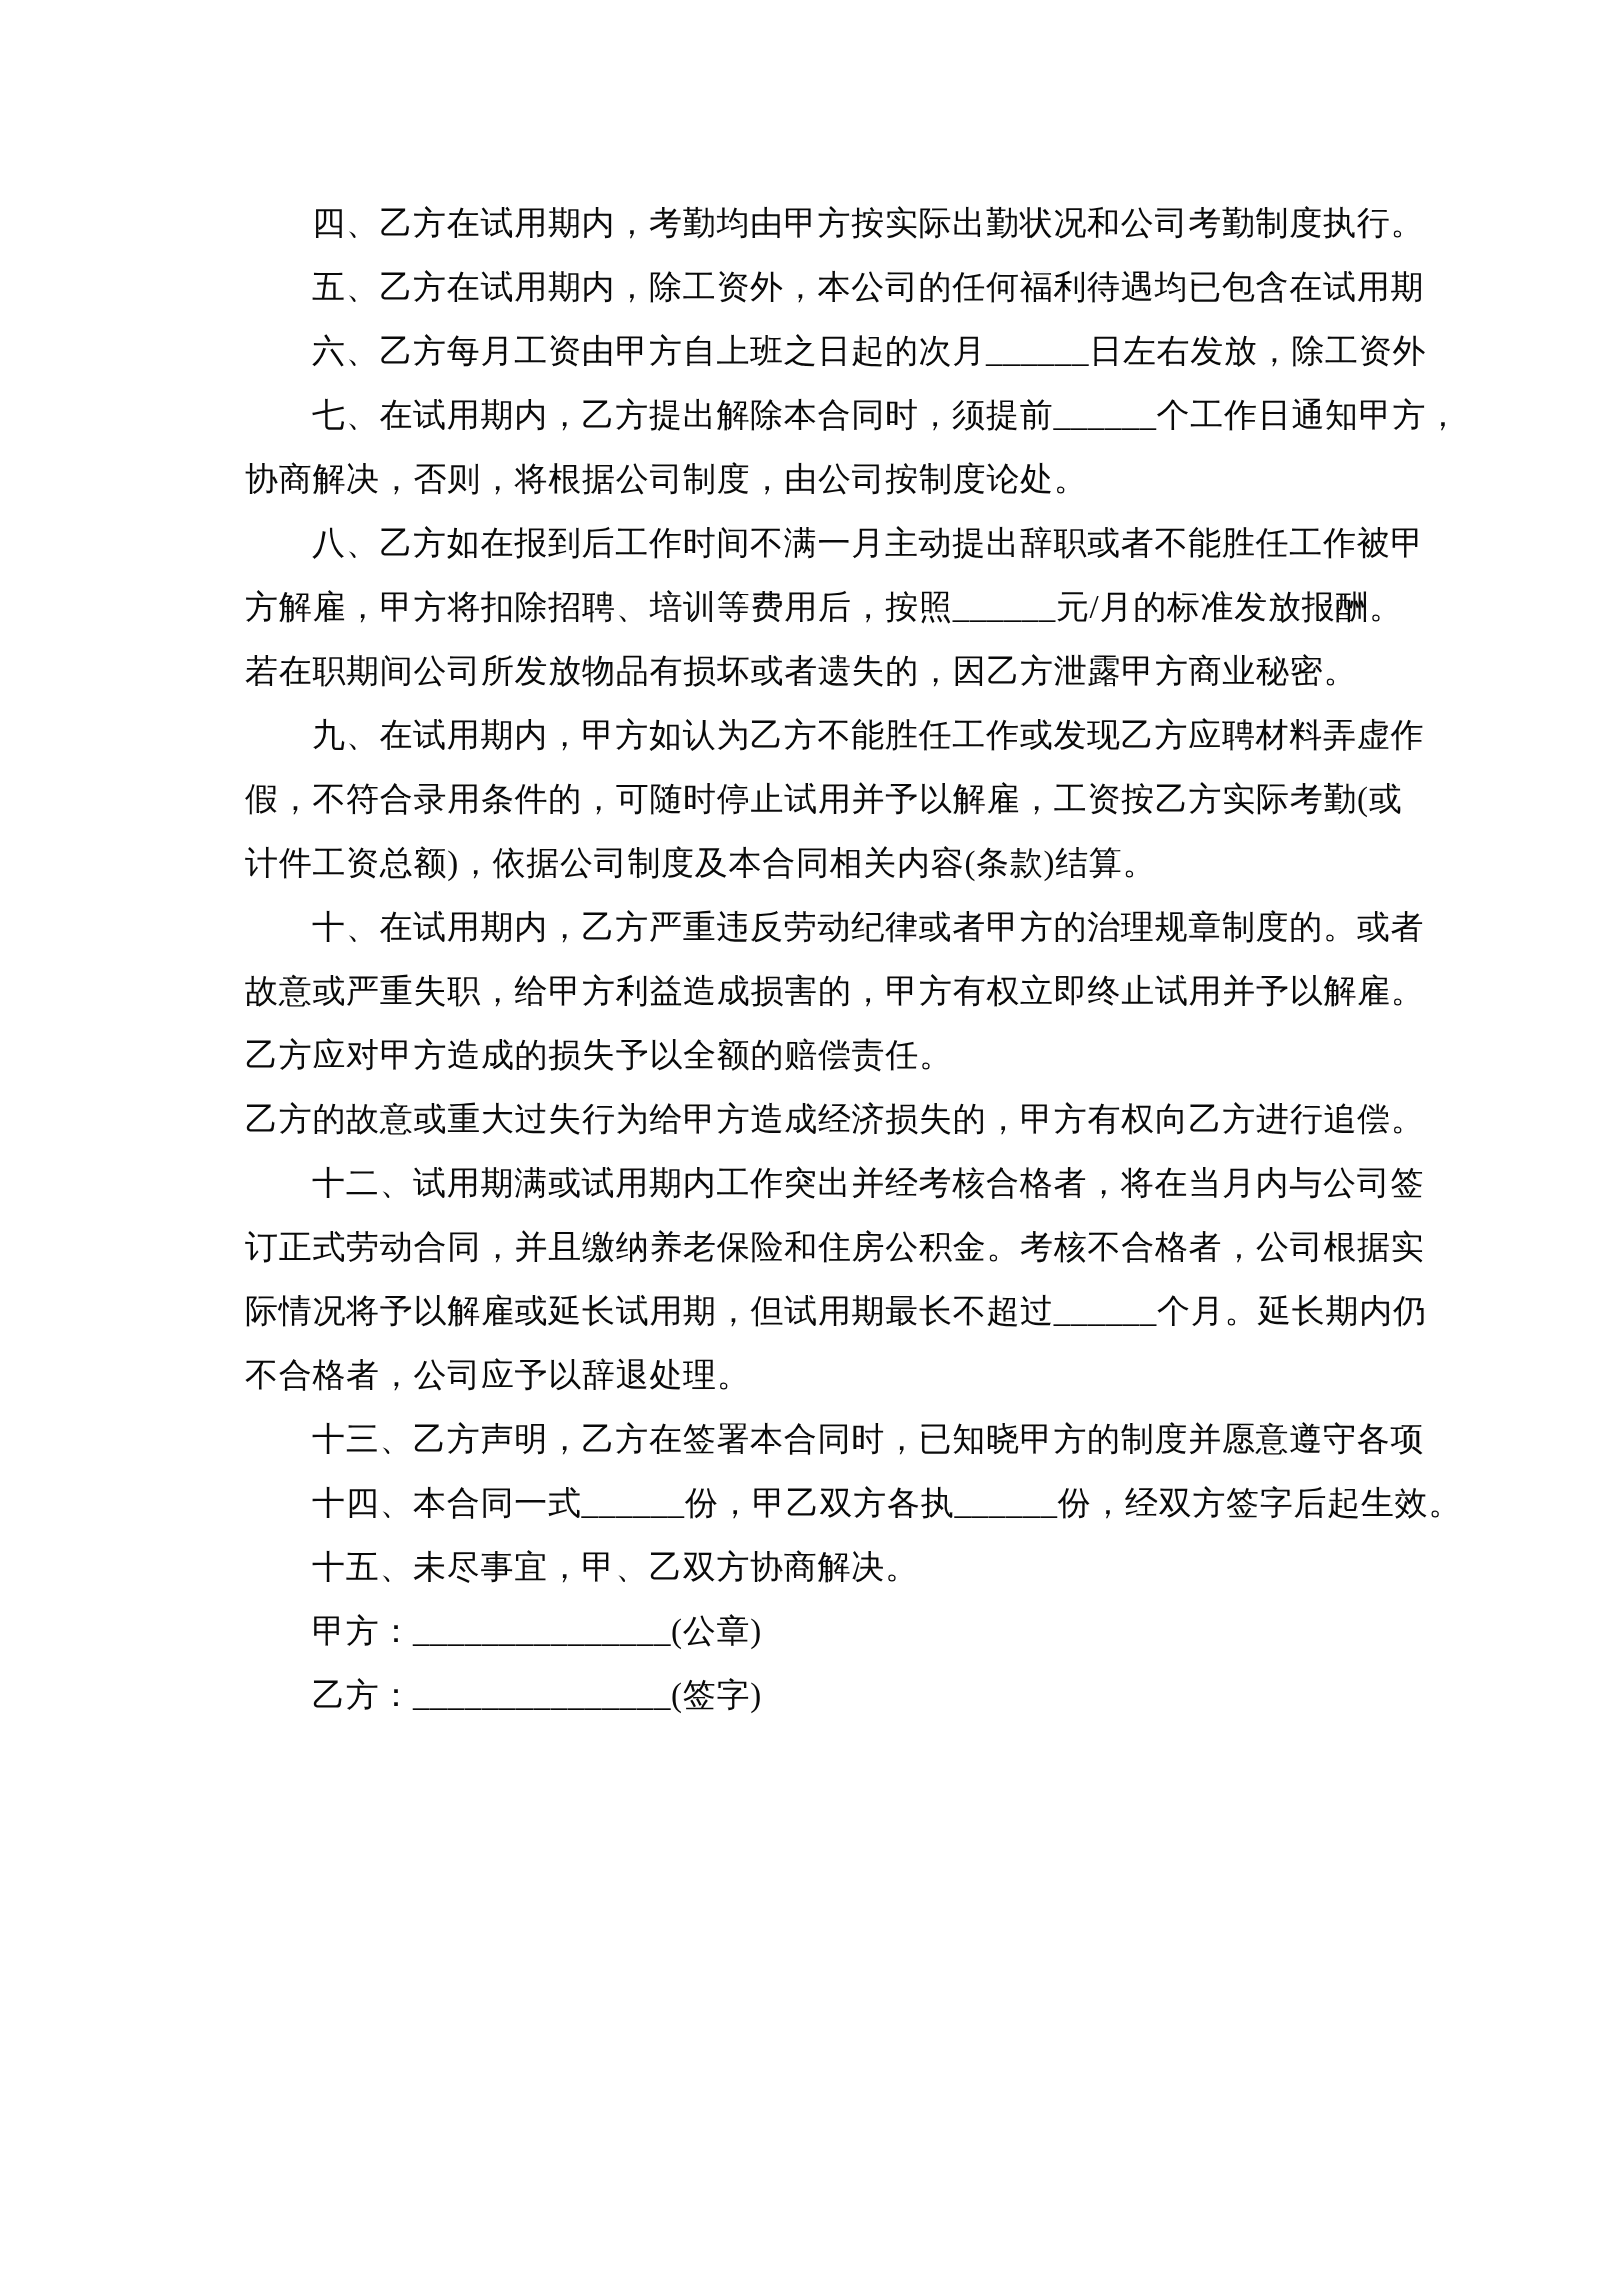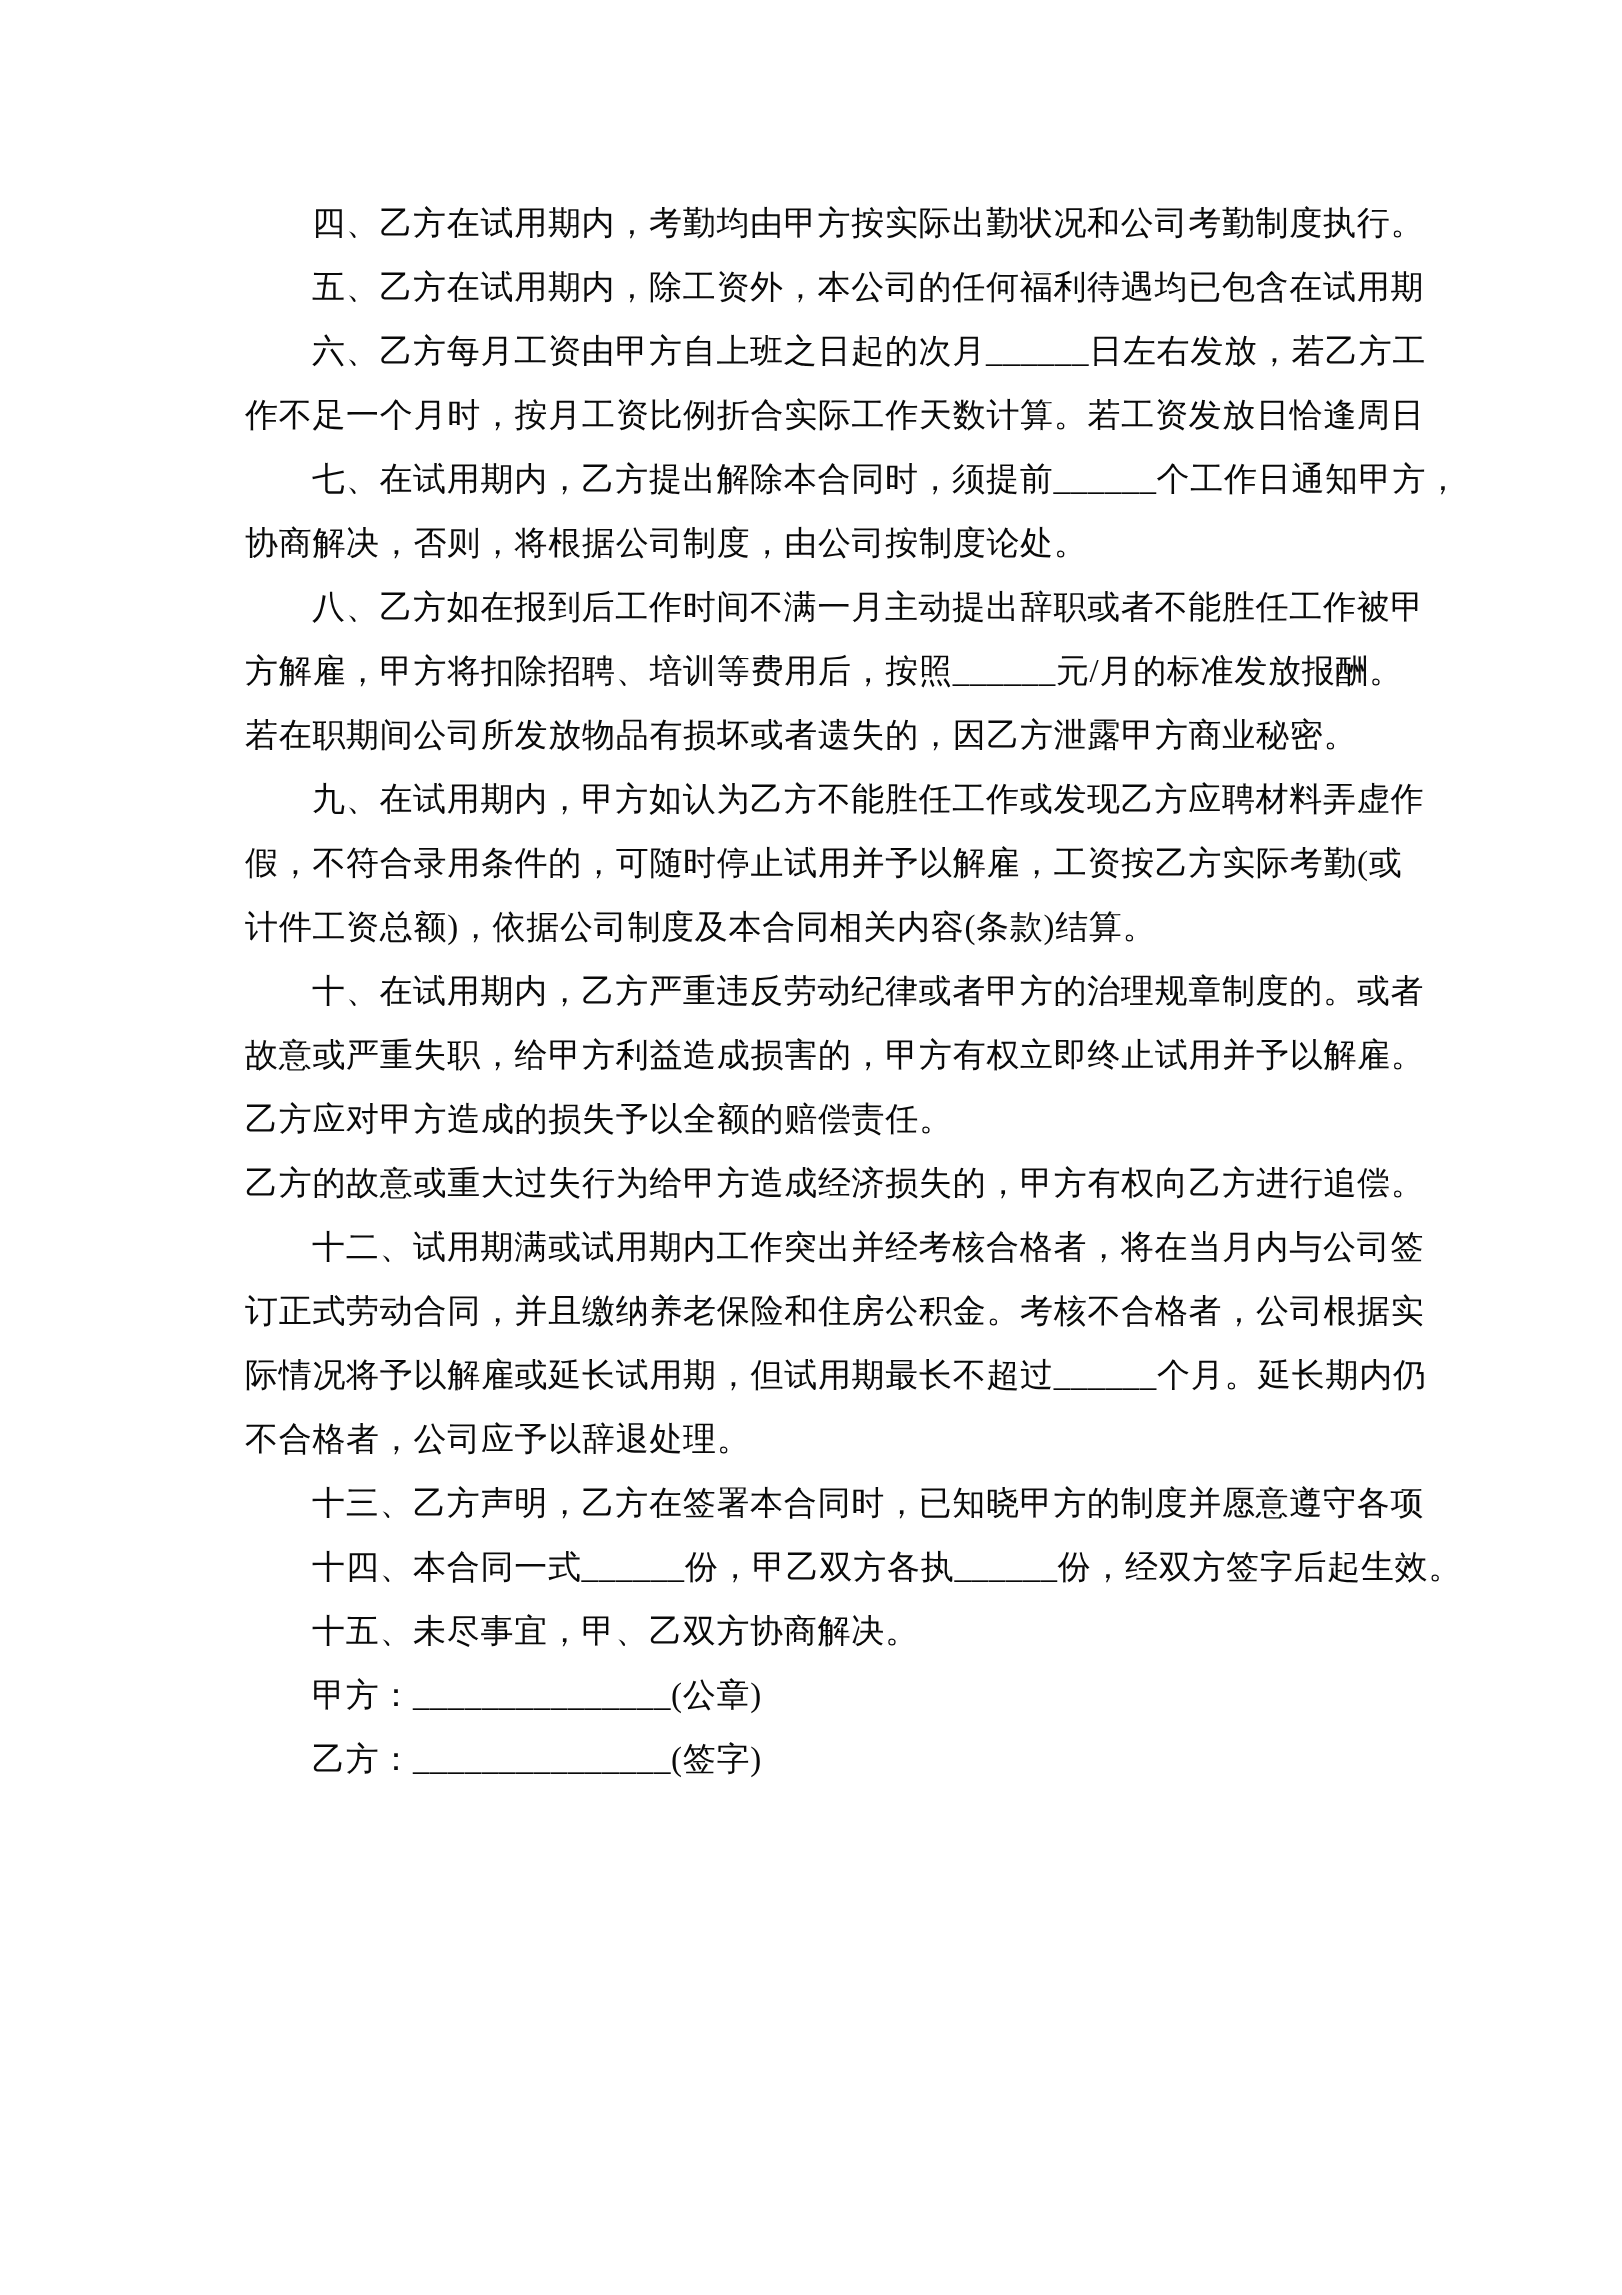--- a/index.html
+++ b/index.html
@@ -37,22 +37,21 @@
     padding-left: 67px;
   }
 </style>
 </head>
 <body>
 
 <div class="page">
   <div class="doc">
     <div class="line indent">四、乙方在试用期内，考勤均由甲方按实际出勤状况和公司考勤制度执行。</div>
     <div class="line indent">五、乙方在试用期内，除工资外，本公司的任何福利待遇均已包含在试用期</div>
-    <div class="line indent">六、乙方每月工资由甲方自上班之日起的次月______日左右发放，若乙方工</div>
-    <div class="line">作不足一个月时，按月工资比例折合实际工作天数计算。若工资发放日恰逢周日</div>
+    <div class="line indent">六、乙方每月工资由甲方自上班之日起的次月______日左右发放，除工资外</div>
     <div class="line indent">七、在试用期内，乙方提出解除本合同时，须提前______个工作日通知甲方，</div>
     <div class="line">协商解决，否则，将根据公司制度，由公司按制度论处。</div>
     <div class="line indent">八、乙方如在报到后工作时间不满一月主动提出辞职或者不能胜任工作被甲</div>
     <div class="line">方解雇，甲方将扣除招聘、培训等费用后，按照______元/月的标准发放报酬。</div>
     <div class="line">若在职期间公司所发放物品有损坏或者遗失的，因乙方泄露甲方商业秘密。</div>
     <div class="line indent">九、在试用期内，甲方如认为乙方不能胜任工作或发现乙方应聘材料弄虚作</div>
     <div class="line">假，不符合录用条件的，可随时停止试用并予以解雇，工资按乙方实际考勤(或</div>
     <div class="line">计件工资总额)，依据公司制度及本合同相关内容(条款)结算。</div>
     <div class="line indent">十、在试用期内，乙方严重违反劳动纪律或者甲方的治理规章制度的。或者</div>
     <div class="line">故意或严重失职，给甲方利益造成损害的，甲方有权立即终止试用并予以解雇。</div>

